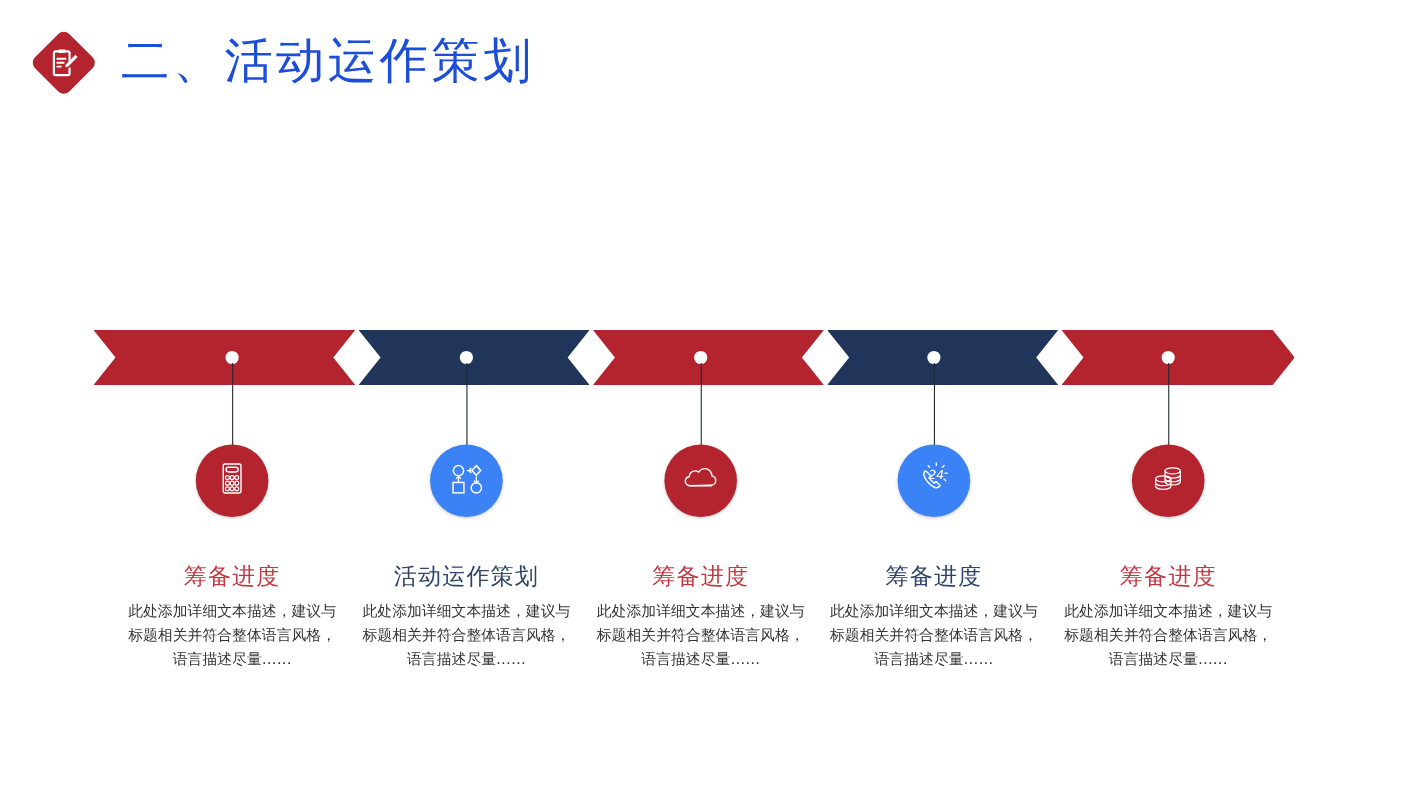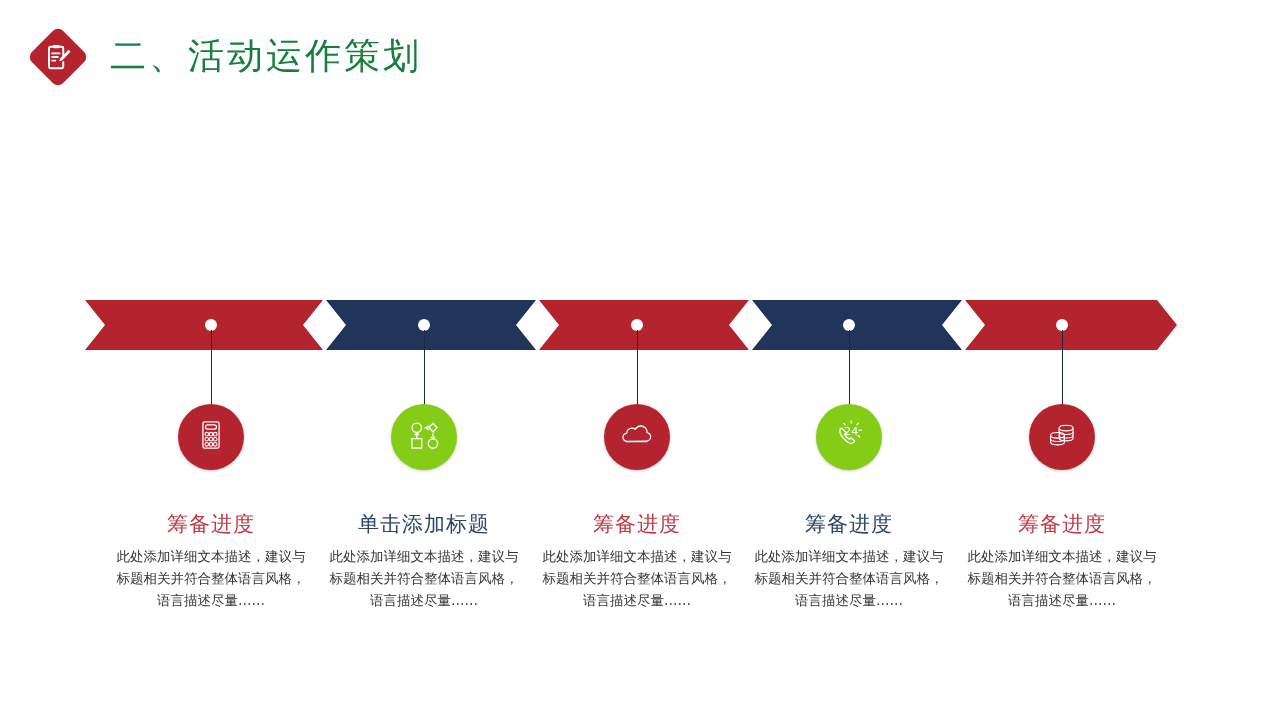--- a/index.html
+++ b/index.html
@@ -23,22 +23,22 @@
     background:#b3242f;border-radius:7px;
     transform:rotate(45deg);
   }
   .badge-glyph{
     position:absolute;left:0;top:0;width:62px;height:62px;
     display:flex;align-items:center;justify-content:center;
   }
   .page-title{
     position:absolute;left:110px;top:30px;
     font-family:"DejaVu Serif","Liberation Serif",serif;
-    font-size:36px;line-height:52px;letter-spacing:3px;
-    color:#15803d;white-space:nowrap;font-weight:400;
+    font-size:44px;line-height:52px;letter-spacing:3px;
+    color:#1d4ed8;white-space:nowrap;font-weight:400;
   }
 
   
   .numbers{position:absolute;left:85px;top:252px;width:1090px;height:44px;}
   .num{
     position:absolute;top:0;width:110px;text-align:center;
     font-family:"DejaVu Sans Mono","Liberation Mono",monospace;
     font-size:31px;line-height:42px;font-weight:700;color:#191919;
     letter-spacing:-1px;
     transform:scaleX(0.62);
@@ -71,21 +71,21 @@
     position:absolute;width:1px;background:#1d2b36;
   }
 
   
   .circle{
     position:absolute;width:66px;height:66px;border-radius:50%;
     display:flex;align-items:center;justify-content:center;
     box-shadow:0 1px 3px rgba(0,0,0,0.22);
   }
   .c-red{background:#b3242f;}
-  .c-navy{background:#84cc16;}
+  .c-navy{background:#3b82f6;font-style:italic;}
 
   
   .col{position:absolute;width:216px;top:509px;text-align:center;}
   .col-title{
     font-family:"DejaVu Serif","Liberation Serif",serif;
     font-size:21px;line-height:30px;letter-spacing:1px;
     margin:0 0 6px 0;font-weight:400;
   }
   .t-red{color:#c03a43;}
   .t-navy{color:#2e4468;}
@@ -202,21 +202,21 @@
         <path d="M8 26.6c0 1.9 3.8 3.4 8.5 3.4s8.5-1.5 8.5-3.4" stroke="#fff" stroke-width="1.3"></path>
       </svg>
     </span>
   </div>
 
   <div class="col" style="left:103px;">
     <div class="col-title t-red">筹备进度</div>
     <div class="col-body">此处添加详细文本描述，建议与标题相关并符合整体语言风格，语言描述尽量……</div>
   </div>
   <div class="col" style="left:316px;">
-    <div class="col-title t-navy">单击添加标题</div>
+    <div class="col-title t-navy">活动运作策划</div>
     <div class="col-body">此处添加详细文本描述，建议与标题相关并符合整体语言风格，语言描述尽量……</div>
   </div>
   <div class="col" style="left:529px;">
     <div class="col-title t-red">筹备进度</div>
     <div class="col-body">此处添加详细文本描述，建议与标题相关并符合整体语言风格，语言描述尽量……</div>
   </div>
   <div class="col" style="left:741px;">
     <div class="col-title t-navy">筹备进度</div>
     <div class="col-body">此处添加详细文本描述，建议与标题相关并符合整体语言风格，语言描述尽量……</div>
   </div>

